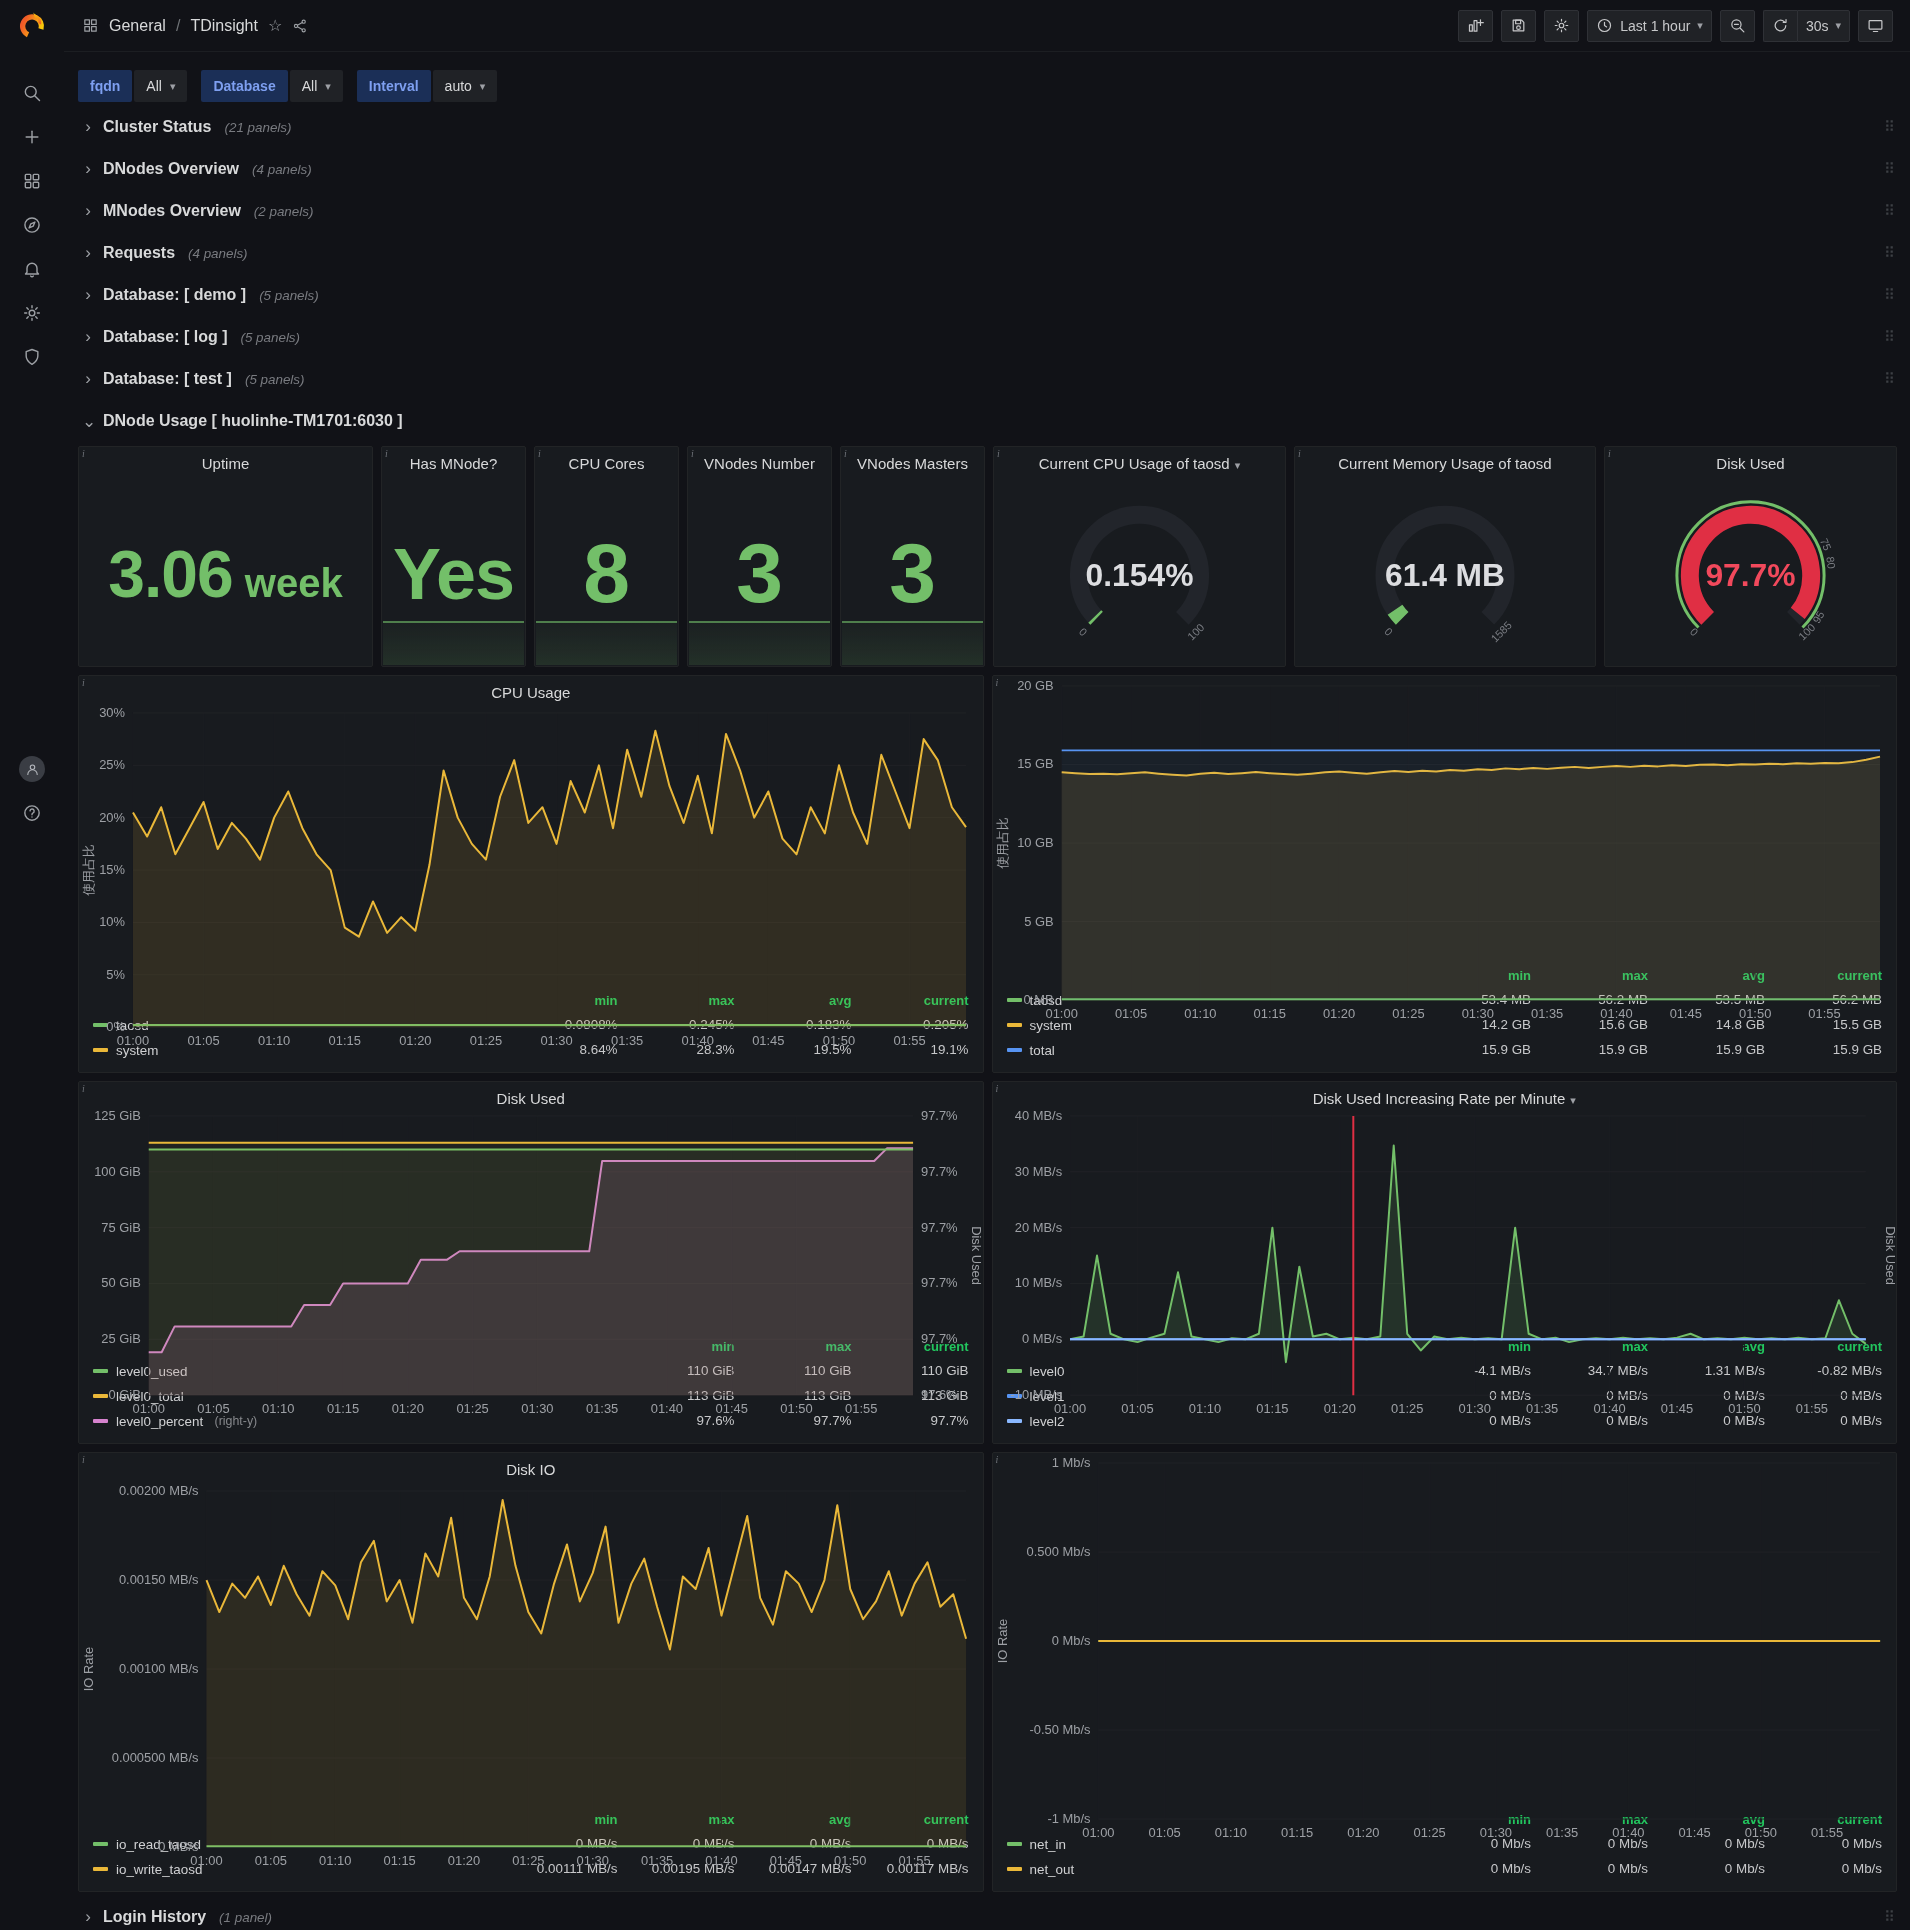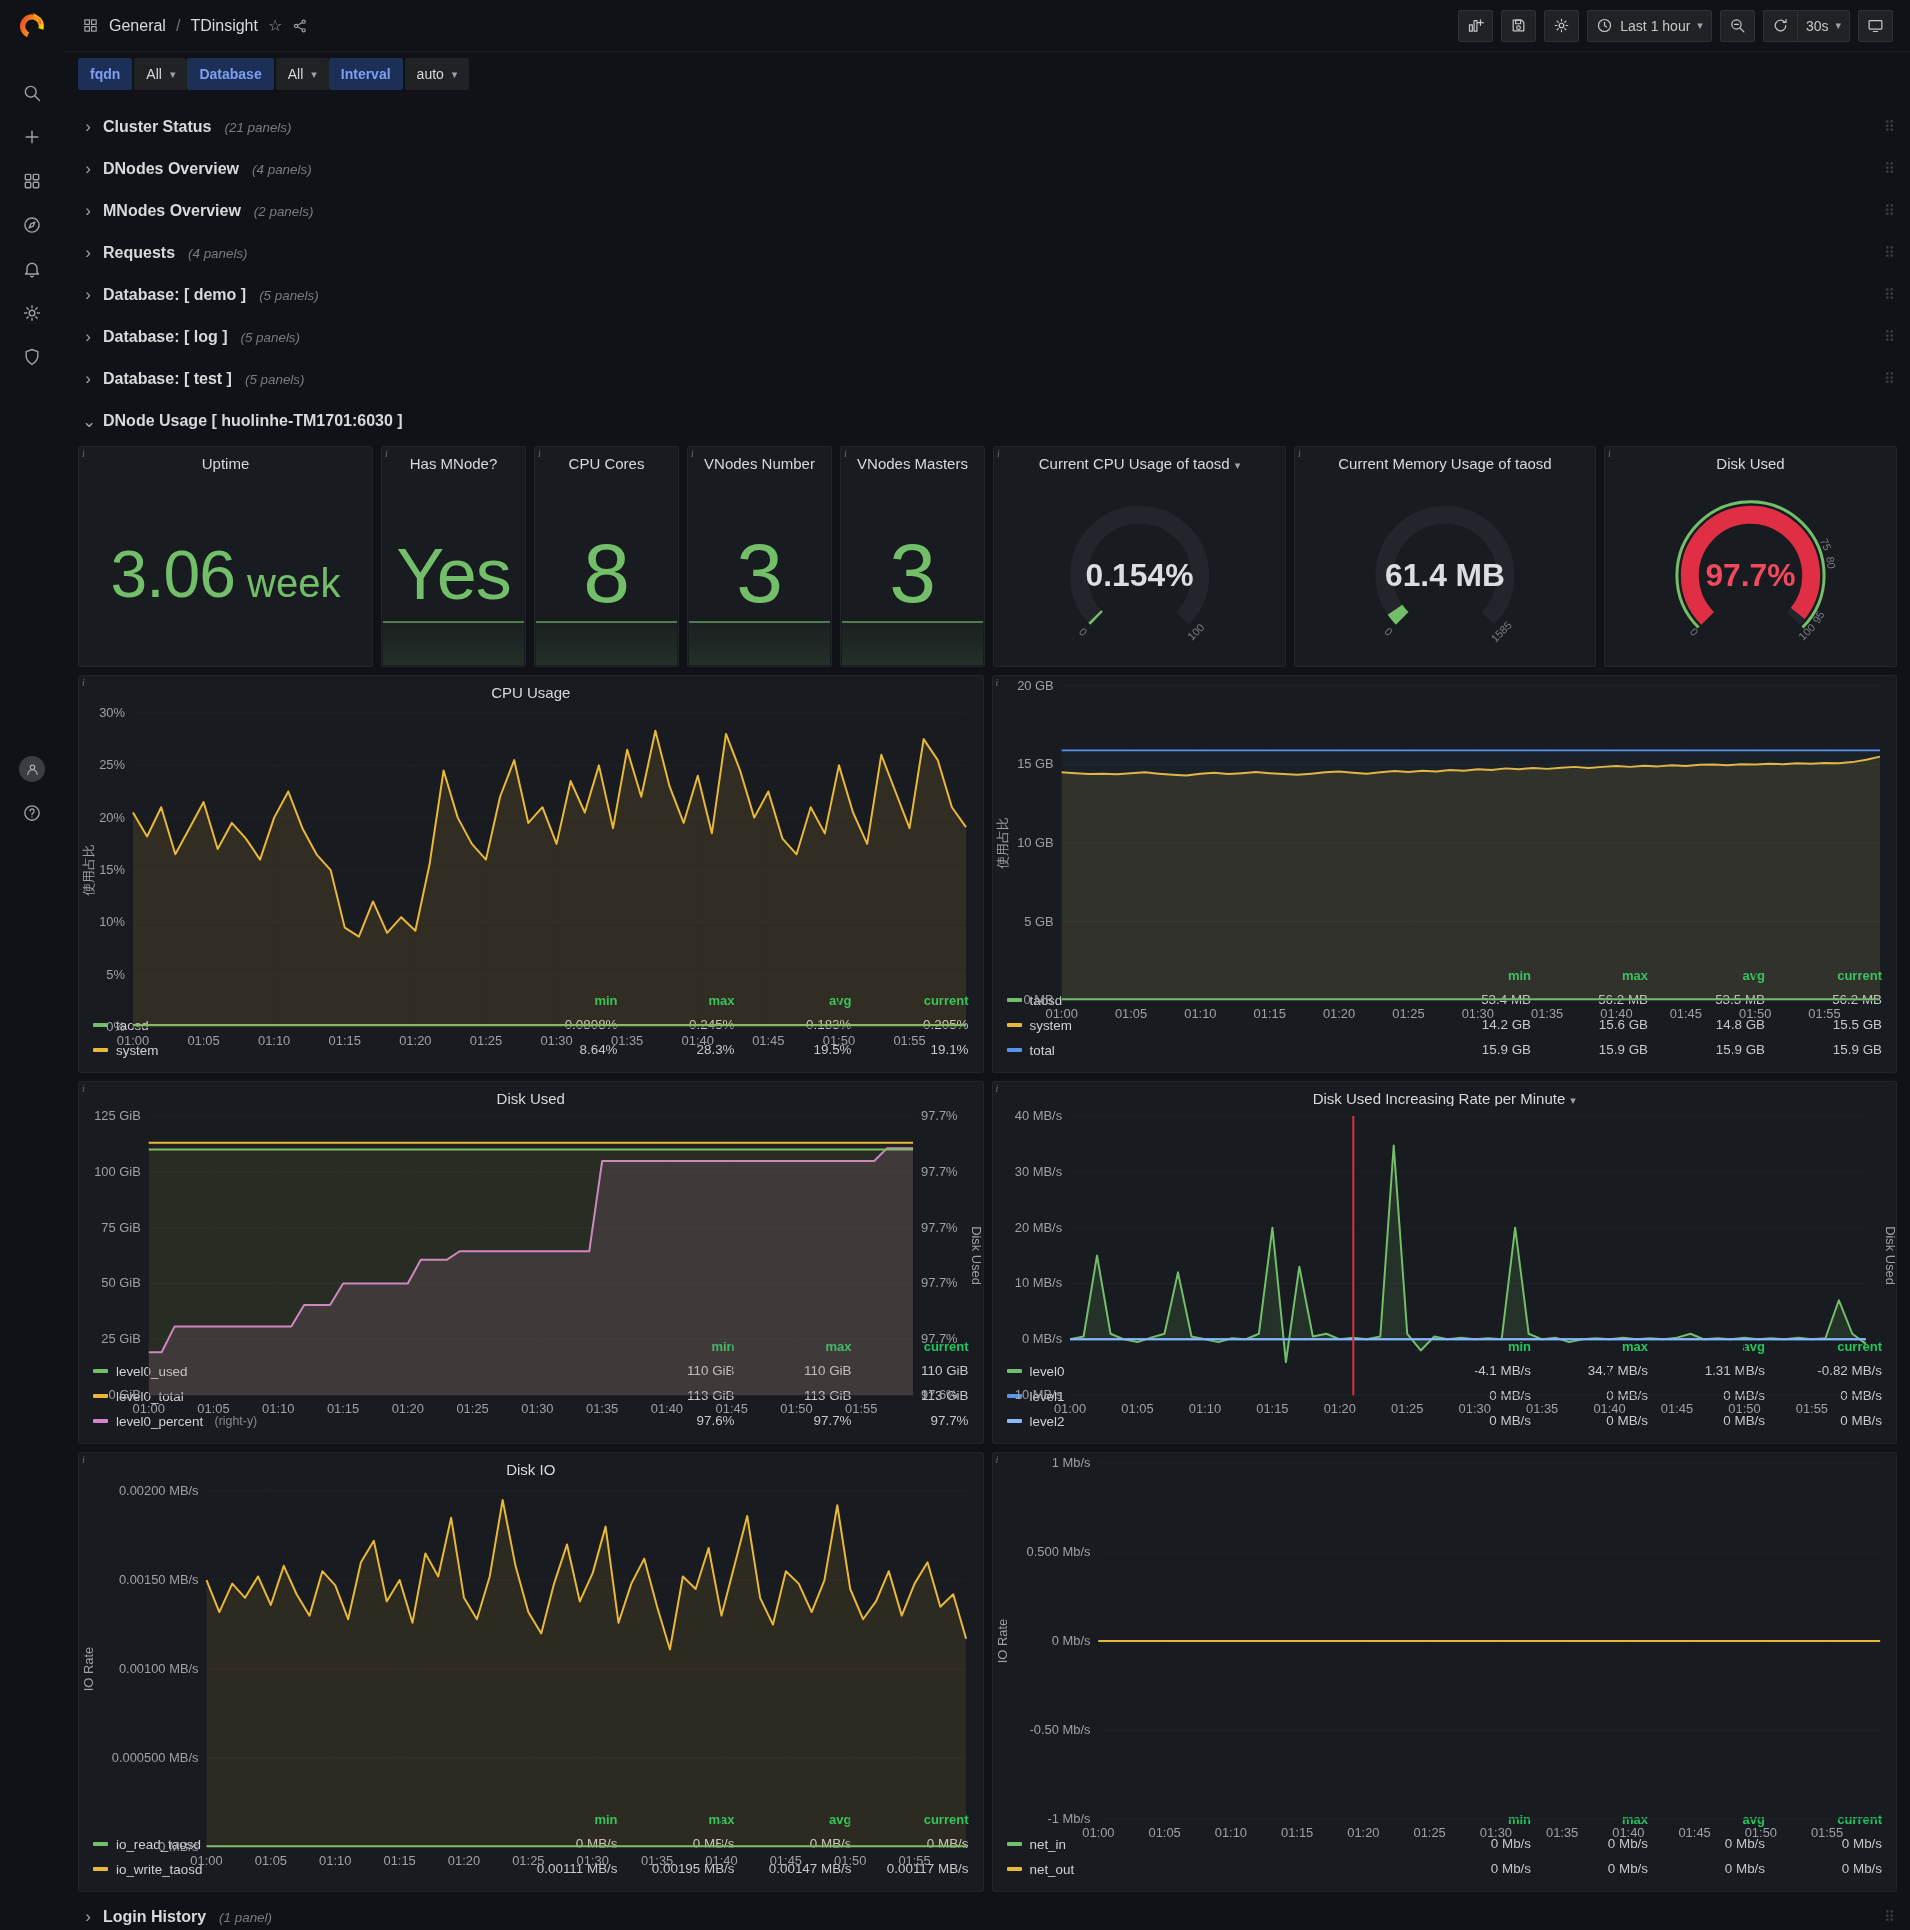--- a/index.html
+++ b/index.html
@@ -29,21 +29,21 @@
     background:#202226;border:1px solid #2f3136;border-radius:2px;color:#c7c8ca;cursor:pointer;padding:0 8px;font-size:14px}
   .tb-btn .ic{width:17px;height:17px}
   .caret{color:#9da0a5;font-size:11px}
   .tb-group{display:flex}
   .tb-group .tb-btn:first-child{border-right:none;border-radius:2px 0 0 2px}
   .tb-group .tb-btn:last-child{border-radius:0 2px 2px 0}
 
   
   .dash{position:absolute;left:64px;top:52px;width:1847px;padding:6px 14px 10px;display:flex;
     flex-direction:column;gap:8px}
-  .varrow{display:flex;align-items:flex-start;height:44px}
+  .varrow{display:flex;align-items:flex-end;gap:14px;height:44px}
   .vargroup{display:flex;gap:2px}
   .chip-name{height:32px;display:flex;align-items:center;padding:0 12px;background:#1b2f57;color:#7e9ff0;
     font-weight:600;border-radius:2px;cursor:pointer}
   .chip-val{height:32px;display:flex;align-items:center;gap:8px;padding:0 12px;background:#202226;
     color:#d8d9da;border-radius:2px;cursor:pointer}
 
   .rowhdr{height:34px;display:flex;align-items:center;gap:9px;cursor:pointer;padding:0 4px}
   .rowhdr .chev{color:#9da0a5;font-size:17px;width:12px;text-align:center}
   .rowhdr .rtitle{font-weight:700;font-size:16px;color:#d8d9da}
   .rowhdr .rcount{font-style:italic;font-size:13.4px;color:#797b80;margin-left:4px}
@@ -53,21 +53,21 @@
   .p-info{position:absolute;top:1px;left:3px;width:14px;height:14px;color:#6d7177;font-size:10px;
     font-style:italic;font-family:"Liberation Serif",serif;cursor:pointer;z-index:2}
   .p-head{height:34px;line-height:34px;text-align:center;font-size:15px;font-weight:500;color:#d8d9da;
     cursor:pointer;white-space:nowrap;overflow:hidden}
   .p-head .caret{margin-left:5px}
 
   .statsrow{display:flex;gap:8px;height:221px}
   .w-uptime{width:295px}.w-sm{width:145px}.w-g1{width:293px}.w-g2{width:302px}.w-g3{width:293px}
   .stat-body{position:absolute;left:0;right:0;top:34px;bottom:0;display:flex;align-items:center;
     justify-content:center}
-  .stat-val{display:flex;align-items:baseline;justify-content:center;color:#73bf69;font-weight:400}
+  .stat-val{display:flex;align-items:baseline;justify-content:center;color:#73bf69;font-weight:700}
   .stat-val .v-lg{font-size:66px;letter-spacing:-1px}
   .stat-val .v-num{font-size:84px}
   .stat-val .v-unit{font-size:40px;margin-left:12px}
   .has-spark .spark{position:absolute;left:1px;right:1px;bottom:1px;height:44px;
     background:linear-gradient(to top, rgba(115,191,105,.13), rgba(115,191,105,.03));
     border-top:2px solid rgba(115,191,105,.55)}
   .gauge-host{position:absolute;left:0;right:0;top:34px;bottom:4px}
 
   .chart-row{display:flex;gap:8px}
   .rh1{height:398px}.rh2{height:363px}.rh3{height:440px}

